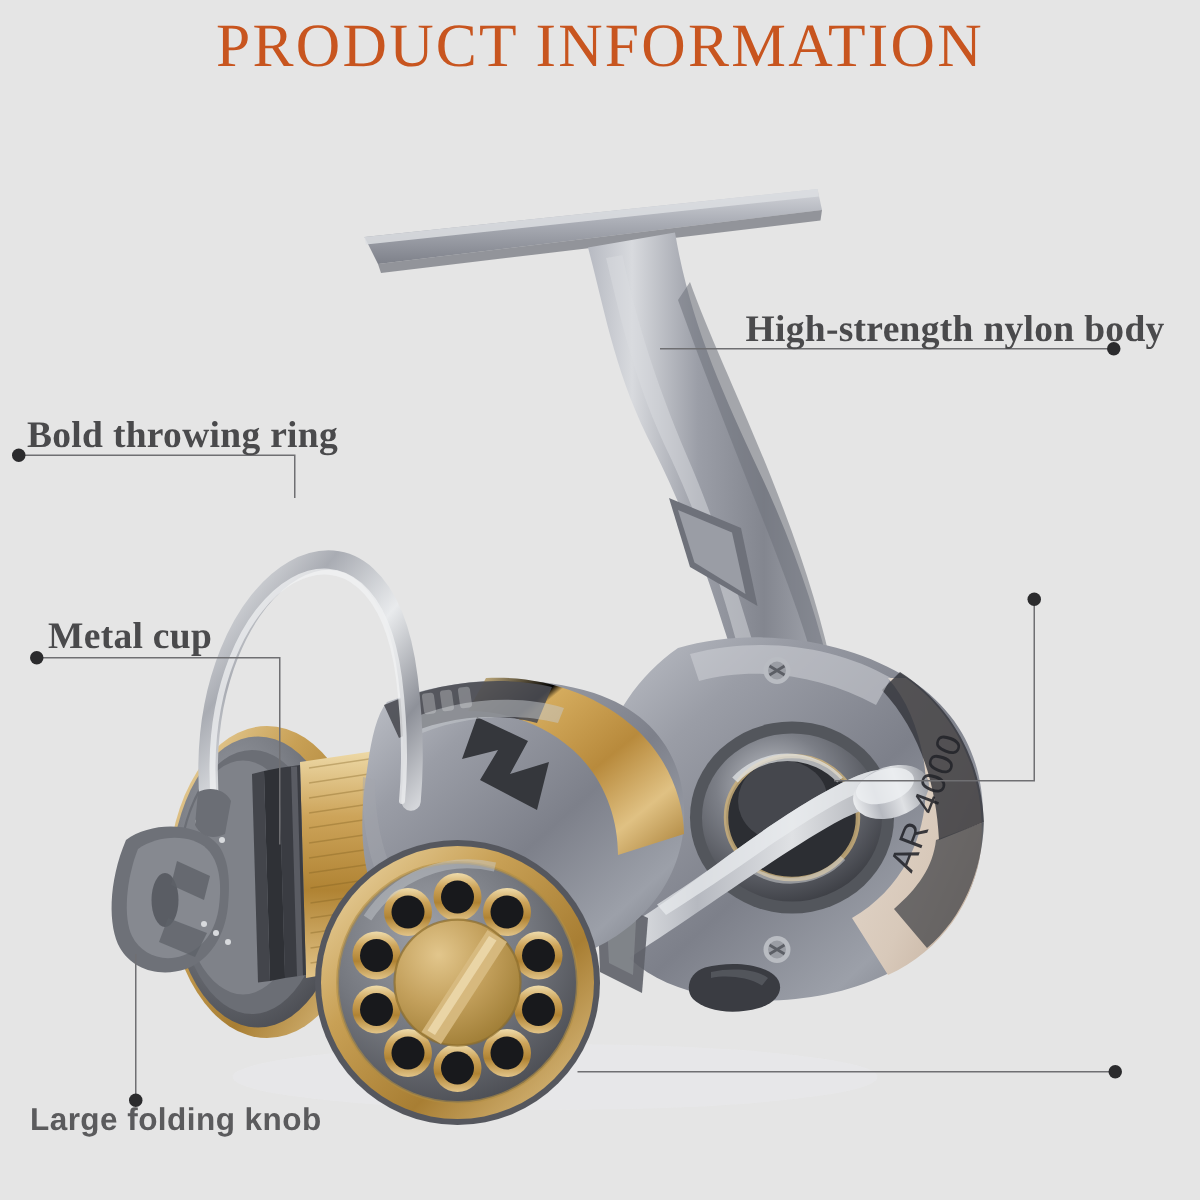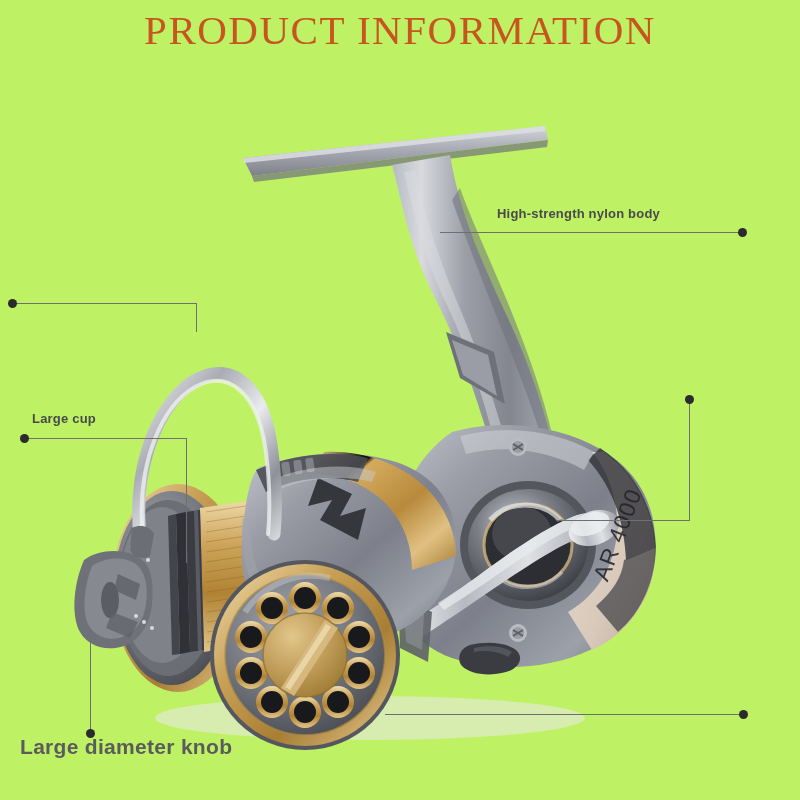--- a/index.html
+++ b/index.html
@@ -8,21 +8,21 @@
     padding: 0;
     background: #ffffff;
   }
   body {
     font-family: "Liberation Serif", serif;
   }
   #page {
     position: relative;
     width: 800px;
     height: 800px;
-    background: #bef264;
+    background: #e5e5e5;
     overflow: hidden;
   }
 
   
   #page-title {
     position: absolute;
     left: 0;
     top: 6px;
     width: 800px;
     text-align: center;
@@ -30,23 +30,23 @@
     font-size: 41px;
     letter-spacing: 1.5px;
     color: #C8551F;
     white-space: nowrap;
     font-weight: 400;
   }
 
   
   .callout-label {
     position: absolute;
-    font-family: Liberation Sans, sans-serif;
+    font-family: Liberation Serif, serif;
     font-weight: bold;
-    font-size: 13px;
+    font-size: 25px;
     color: #4a4a4c;
     white-space: nowrap;
     letter-spacing: 0.2px;
   }
   .callout-label.sans {
     font-family: "Liberation Sans", sans-serif;
     font-size: 21px;
     color: #5b5b5d;
     letter-spacing: 0.3px;
   }
@@ -403,30 +403,31 @@
 
   <div id="model-text">AR 4000</div>
 
   <div class="leader-h" style="left:440px; top:232px; width:302px;"></div>
   <div class="leader-dot" style="left:738px; top:228px;"></div>
   <div class="callout-label" style="left:497px; top:206px;">High-strength nylon body</div>
 
   <div class="leader-h" style="left:14px; top:303px; width:182px;"></div>
   <div class="leader-v" style="left:196px; top:303px; height:29px;"></div>
   <div class="leader-dot" style="left:8px; top:299px;"></div>
+  <div class="callout-label" style="left:18px; top:277px;">Bold throwing ring</div>
 
   <div class="leader-h" style="left:26px; top:438px; width:160px;"></div>
   <div class="leader-v" style="left:186px; top:438px; height:125px;"></div>
   <div class="leader-dot" style="left:20px; top:434px;"></div>
-  <div class="callout-label" style="left:32px; top:411px;">Large cup</div>
+  <div class="callout-label" style="left:32px; top:411px;">Metal cup</div>
 
   <div class="leader-v" style="left:689px; top:403px; height:117px;"></div>
   <div class="leader-h" style="left:556px; top:520px; width:134px;"></div>
   <div class="leader-dot" style="left:685px; top:395px;"></div>
 
   <div class="leader-h" style="left:385px; top:714px; width:358px;"></div>
   <div class="leader-dot" style="left:739px; top:710px;"></div>
 
   <div class="leader-v" style="left:90px; top:636px; height:97px;"></div>
   <div class="leader-dot" style="left:86px; top:729px;"></div>
-  <div class="callout-label sans" style="left:20px; top:735px;">Large diameter knob</div>
+  <div class="callout-label sans" style="left:20px; top:735px;">Large folding knob</div>
 
 </div>
 
 </body></html>

